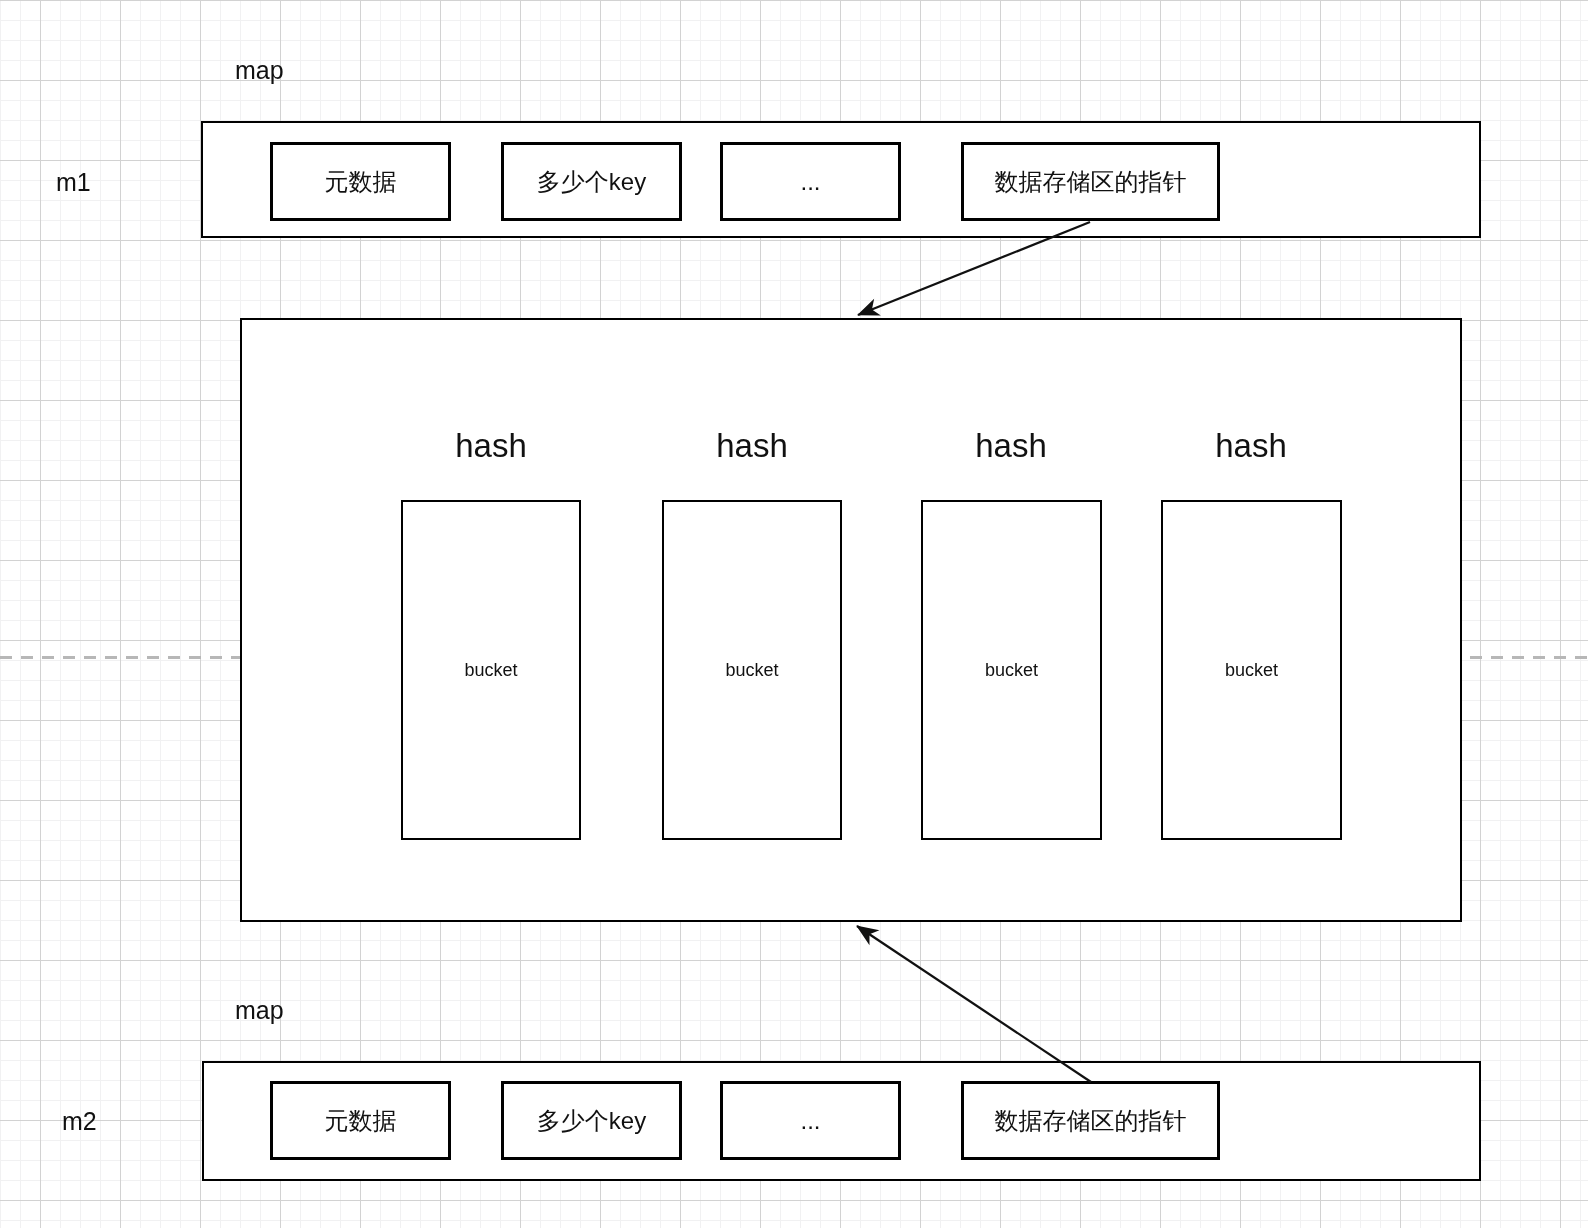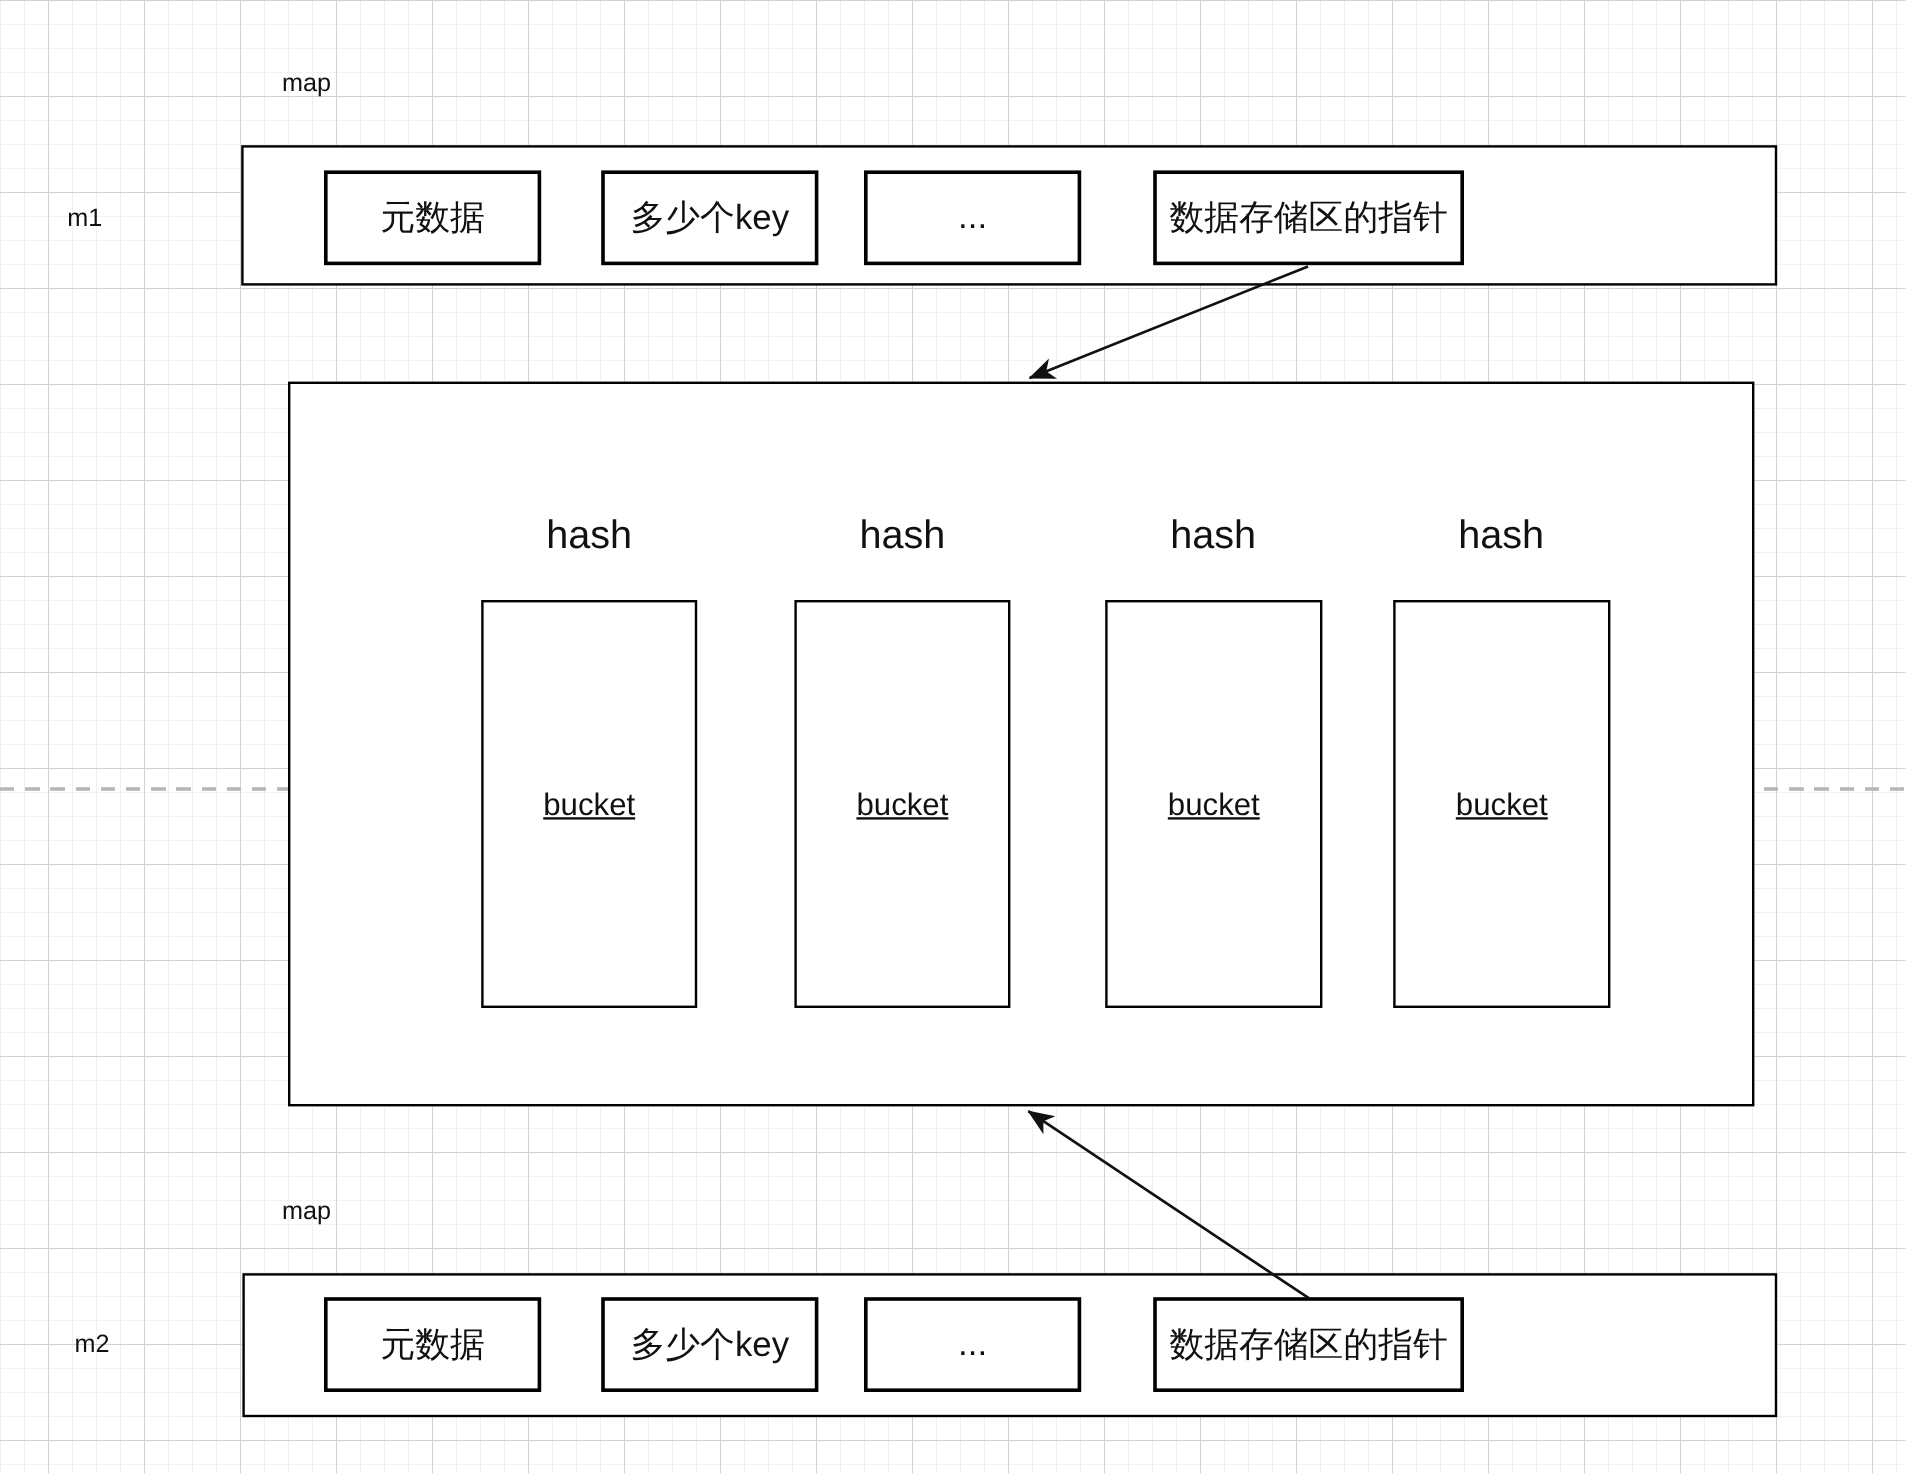--- a/index.html
+++ b/index.html
@@ -24,30 +24,29 @@
       var(--divider-color,#b7b7b7) 0px, var(--divider-color,#b7b7b7) 12px,
       transparent 12px, transparent 21px);
   }
   .box{
     position:absolute;background:#ffffff;border:2px solid #000000;
     box-sizing:border-box;z-index:2;
   }
   .cell{
     border-width:3px;z-index:3;
     display:flex;align-items:center;justify-content:center;
-    font-size:29px;white-space:nowrap;
+    font-size:24px;white-space:nowrap;
   }
   .bucket{
     border-width:2.5px;z-index:3;
     display:flex;align-items:center;justify-content:center;
-    font-size:26px;
-    text-decoration:underline;
+    font-size:18px;
   }
   .lbl{
-    position:absolute;z-index:4;font-size:21px;line-height:28px;white-space:nowrap;text-align:right;
+    position:absolute;z-index:4;font-size:25px;line-height:28px;white-space:nowrap;text-align:right;
   }
   .hash-lbl{
     position:absolute;z-index:4;font-size:33px;line-height:30px;
     width:180px;text-align:center;
   }
   .swiss-title{
     position:absolute;left:250px;top:271px;width:213px;height:37px;z-index:4;
     background:var(--title-bg,#2d2d2d);
     color:var(--title-text,#a4d449);
     font-family:"DejaVu Sans Mono","Liberation Mono",monospace;

